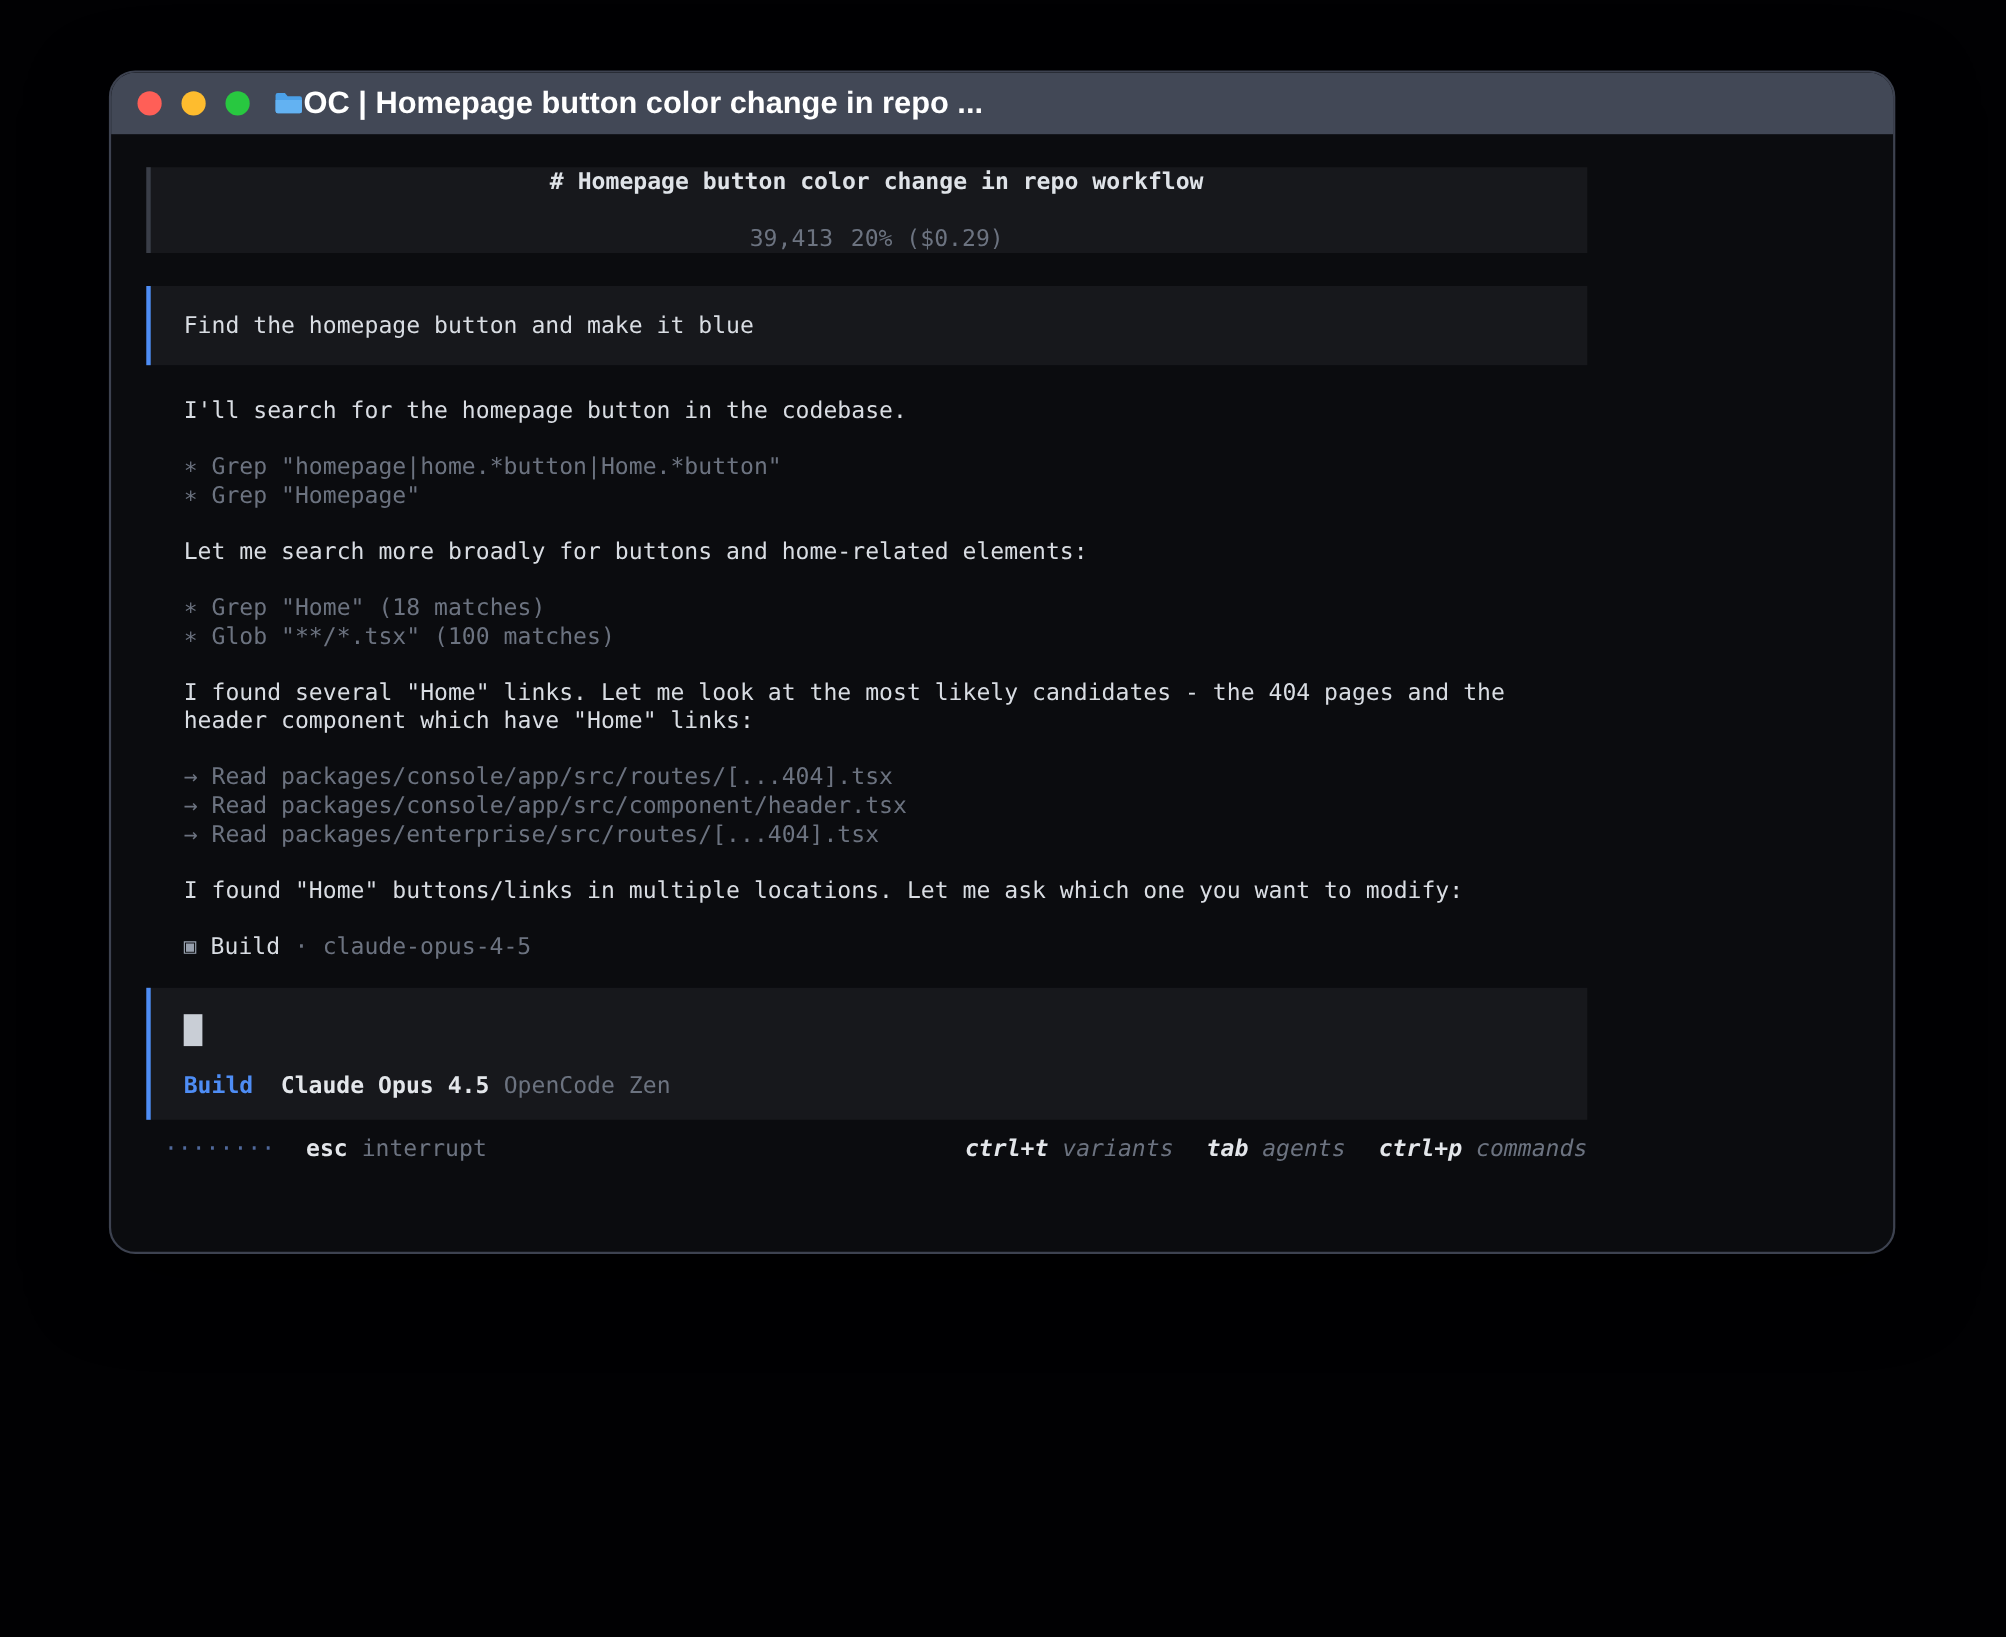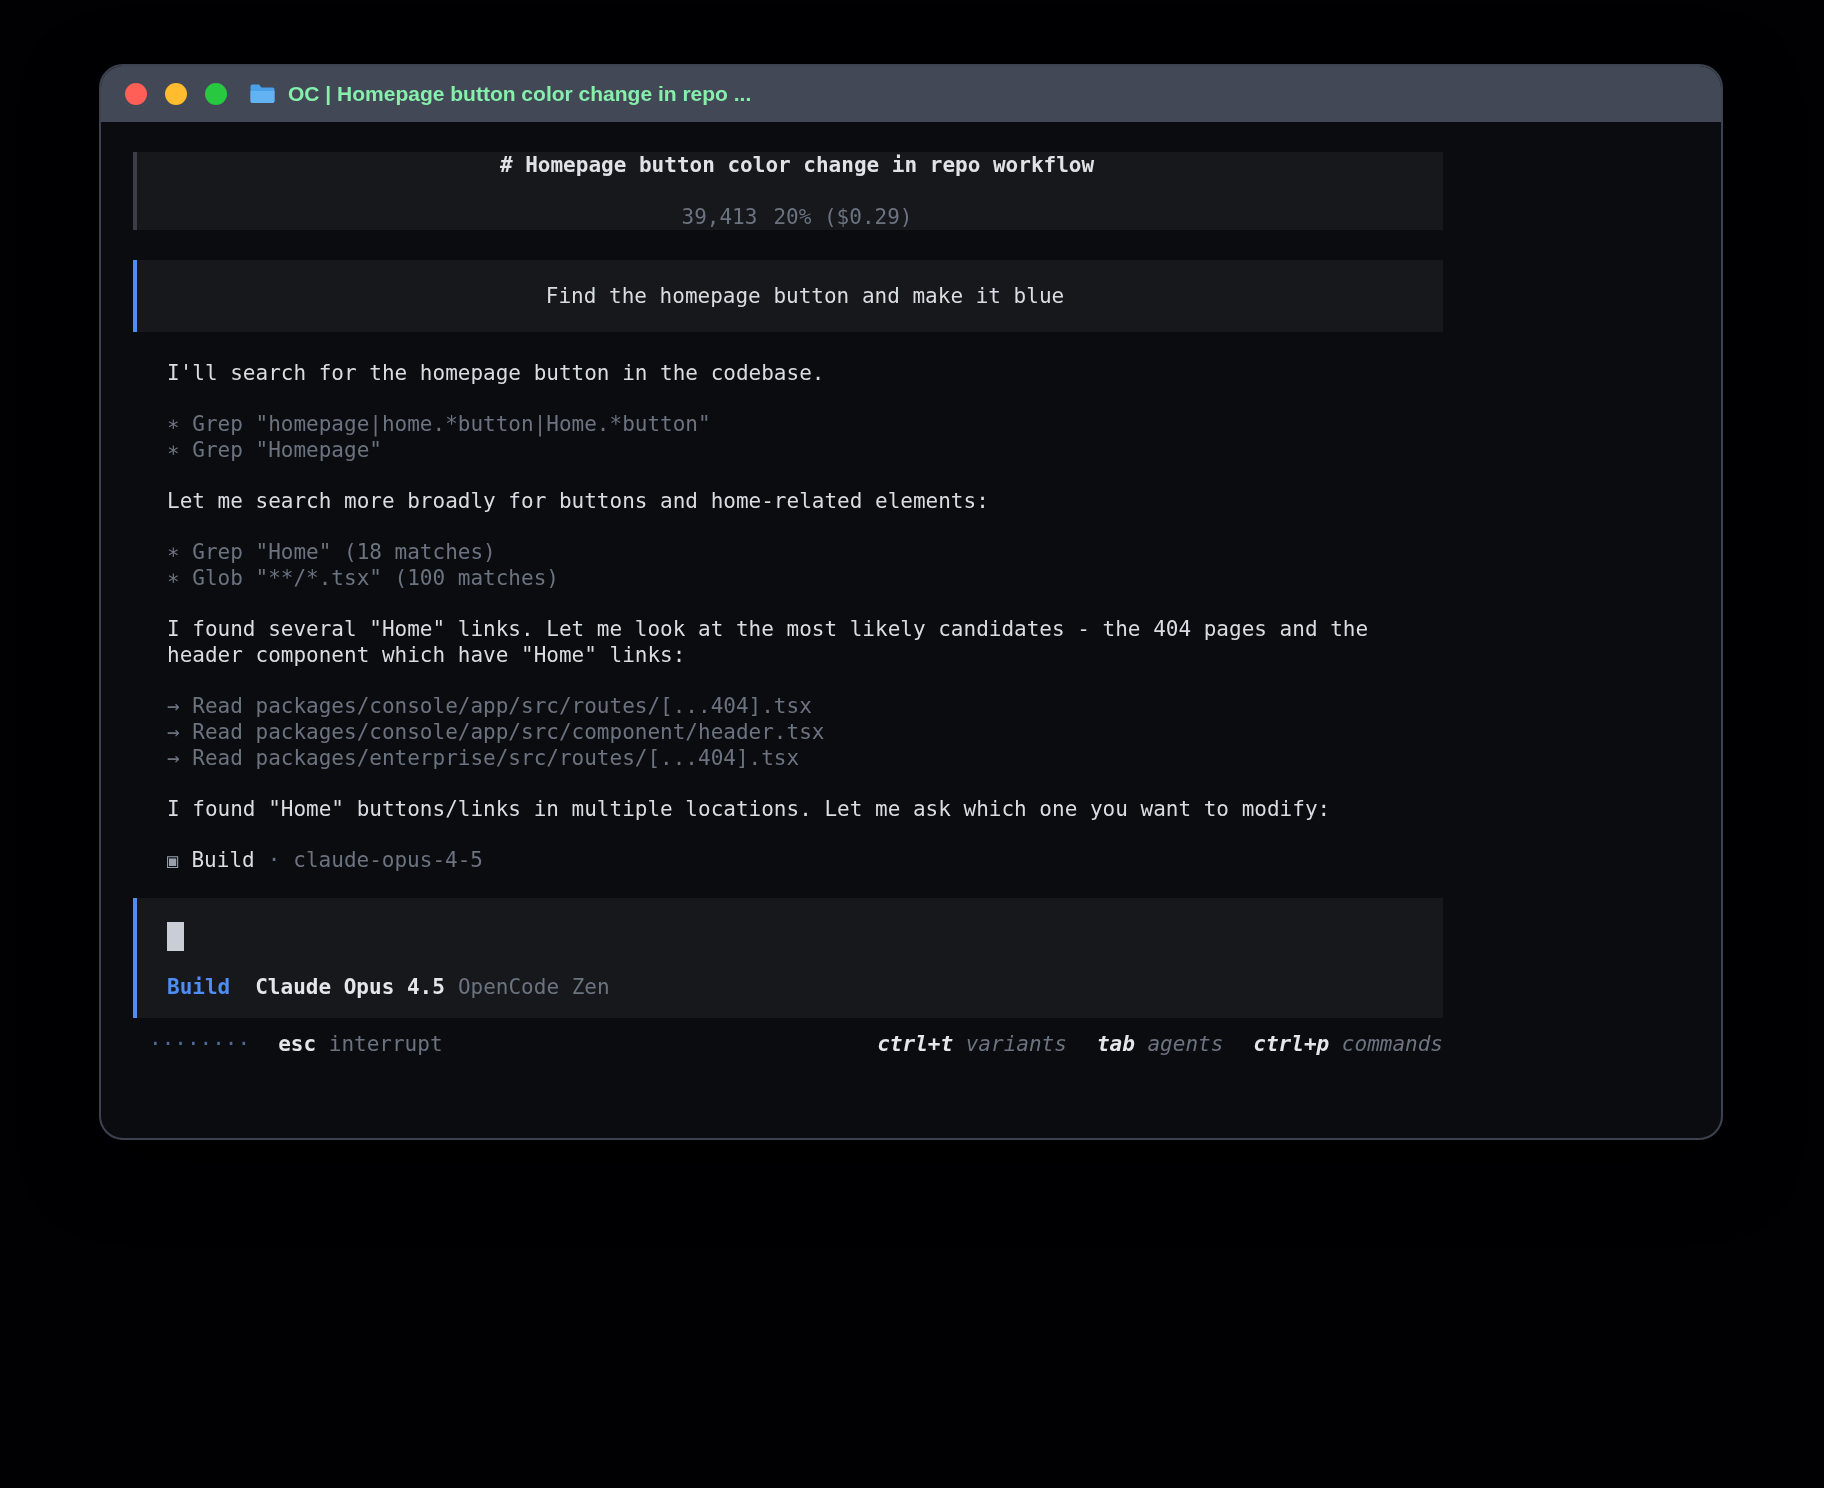--- a/index.html
+++ b/index.html
@@ -23,42 +23,42 @@
     display:flex; align-items:center;
     padding:0 24px;
   }
   .lights { display:flex; gap:18px; align-items:center; }
   .light { width:22px; height:22px; border-radius:50%; display:inline-block; }
   .light.red { background:#ff5f57; }
   .light.yellow { background:#febc2e; }
   .light.green { background:#28c840; }
   .folder { margin-left:22px; display:flex; align-items:center; }
   .wtitle {
-    margin-left:12px;
+    margin-left:0;
     font-family:"Liberation Sans", sans-serif;
-    font-weight:700; font-size:21px; color:#86efac;
+    font-weight:700; font-size:28px; color:#ffffff;
     white-space:nowrap;
   }
   .content {
     margin-left:32px; width:1310px;
     font-size:21px; line-height:26px; color:#d9dde3;
   }
   .header-block {
     margin-top:30px; height:78px;
     background:#17181c; border-left:4px solid #3a3e48;
     display:flex; align-items:center; justify-content:space-between;
     padding:0 16px 0 30px;
     flex-direction:column;
   }
   .h-title { font-weight:700; color:#dfe3e8; white-space:nowrap; }
   .h-right { display:flex; gap:16px; color:#6c7380; white-space:nowrap; }
   .user-block {
     margin-top:30px; height:72px;
     background:#17181c; border-left:4px solid #4e8df5;
-    display:flex; align-items:center; padding-left:30px;justify-content:center;
+    display:flex; align-items:center; padding-left:30px;
   }
   .transcript { margin-top:28px; padding-left:34px; }
   .transcript > * { margin-bottom:25px; }
   .line { white-space:pre-wrap; }
   .white { color:#d9dde3; }
   .p-wrap { max-width:1240px; }
   .muted { color:#6c7380; }
   .group p { margin:0; }
   .agent-line { display:flex; align-items:center; gap:13px; }
   .agent-icon { color:#97a0ad; font-size:19px; line-height:26px; }

